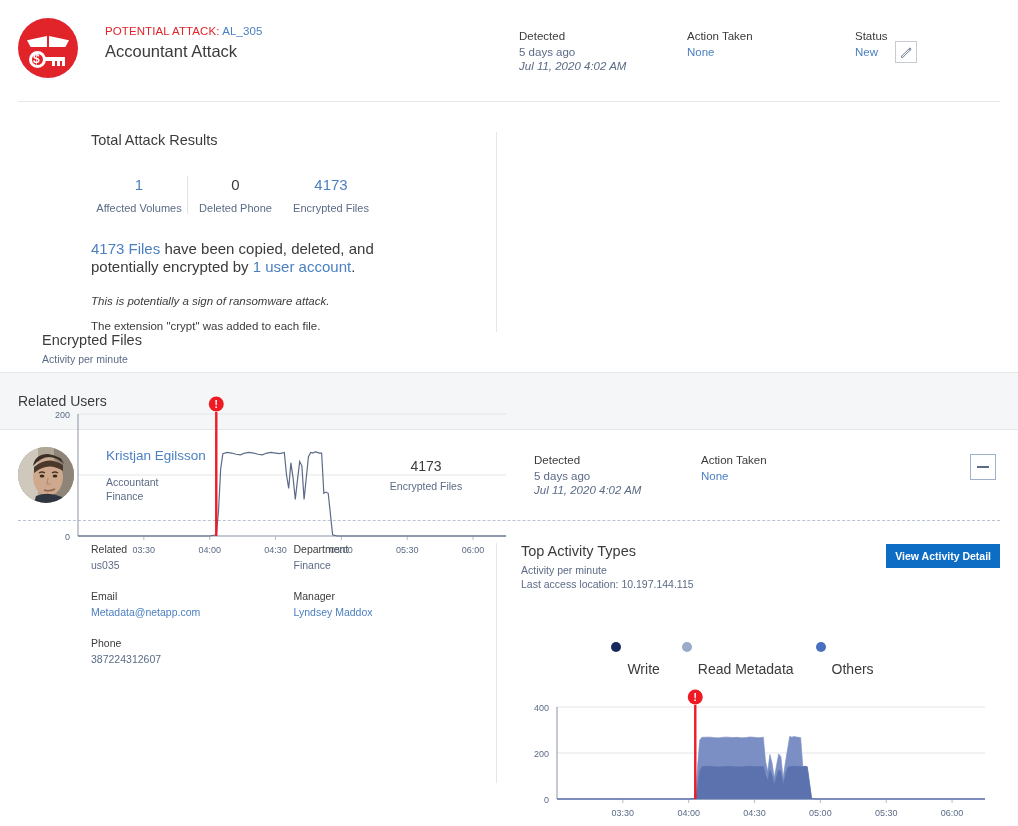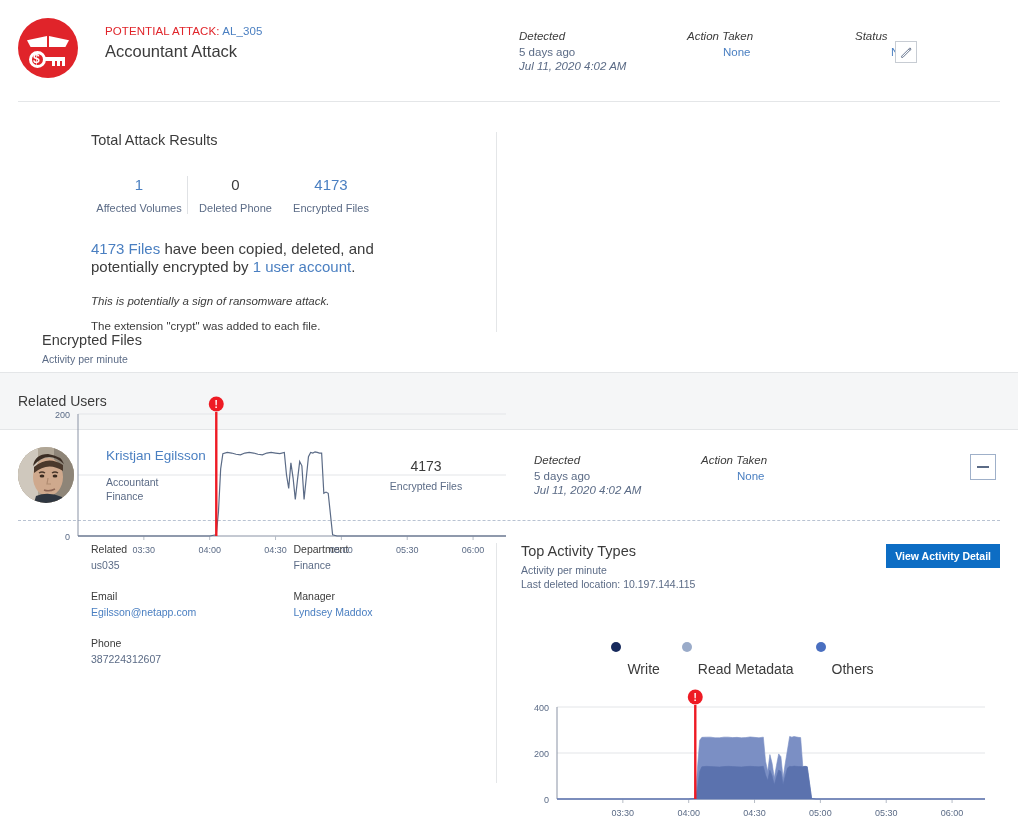--- a/index.html
+++ b/index.html
@@ -90,24 +90,24 @@
     position: absolute;
     top: 30px;
     left: 501px;
     right: 0;
     display: flex;
   }
   .meta-col { font-size: 11.5px; }
   .meta-col.detected { width: 168px; }
   .meta-col.action   { width: 168px; }
   .meta-col.status   { width: 110px; position: relative; }
-  .meta-label { color: #3b3b3b; margin-bottom: 4px; font-style: italic; }
+  .meta-label { color: #3b3b3b; margin-bottom: 4px; }
   .meta-value { color: #5b6b86; margin-bottom: 2px; }
   .meta-date  { color: #5b6b86; font-style: italic; }
-  .meta-value.link { color: #4a7fc1; margin-left: 36px; }
+  .meta-value.link { color: #4a7fc1; }
   .edit-btn {
     position: absolute;
     left: 40px; top: 11px;
     width: 22px; height: 22px;
     border: 1px solid #c7ccd3;
     background: #fff;
     display: flex; align-items: center; justify-content: center;
     cursor: pointer;
   }
 
@@ -436,21 +436,21 @@
 
 <div class="detail">
   <div class="detail-left">
     <div class="field-col">
       <div class="field">
         <div class="field-label">Related</div>
         <div class="field-value">us035</div>
       </div>
       <div class="field">
         <div class="field-label">Email</div>
-        <div class="field-value link">Egilsson@netapp.com</div>
+        <div class="field-value link">Metadata@netapp.com</div>
       </div>
       <div class="field">
         <div class="field-label">Phone</div>
         <div class="field-value">387224312607</div>
       </div>
     </div>
     <div class="field-col">
       <div class="field">
         <div class="field-label">Department</div>
         <div class="field-value">Finance</div>
@@ -458,21 +458,21 @@
       <div class="field">
         <div class="field-label">Manager</div>
         <div class="field-value link">Lyndsey Maddox</div>
       </div>
     </div>
   </div>
 
   <div class="detail-right">
     <div class="chart-title">Top Activity Types</div>
     <div class="chart-sub">Activity per minute</div>
-    <div class="chart-sub">Last deleted location: 10.197.144.115</div>
+    <div class="chart-sub">Last access location: 10.197.144.115</div>
     <button class="view-btn">View Activity Detail</button>
     <div class="legend">
       <div class="legend-item">
         <span class="legend-dot" id="dot0" style="background: rgb(22, 41, 92);"></span>
         <span class="legend-label">Write</span>
       </div>
       <div class="legend-item">
         <span class="legend-dot" id="dot1" style="background: rgb(154, 171, 201);"></span>
         <span class="legend-label">Read Metadata</span>
       </div>

